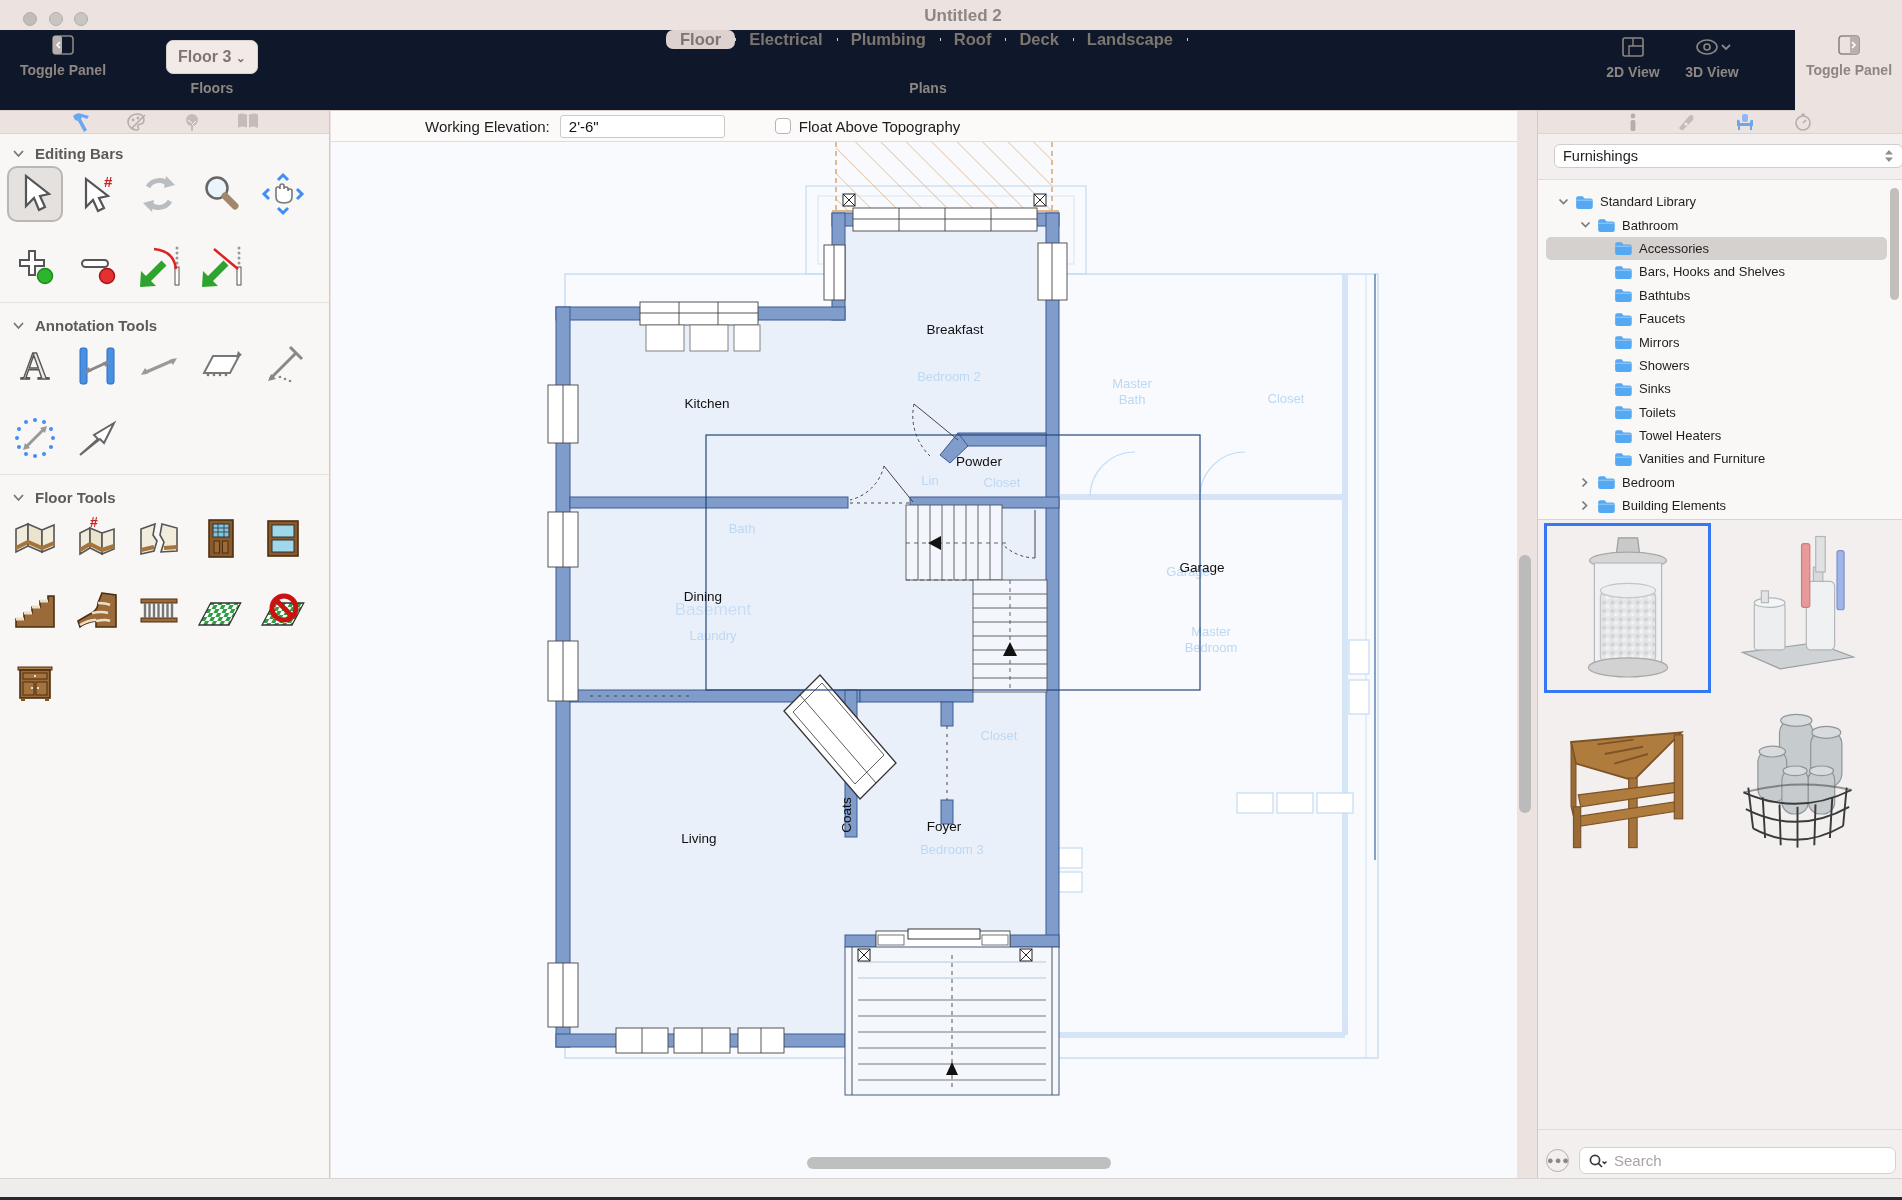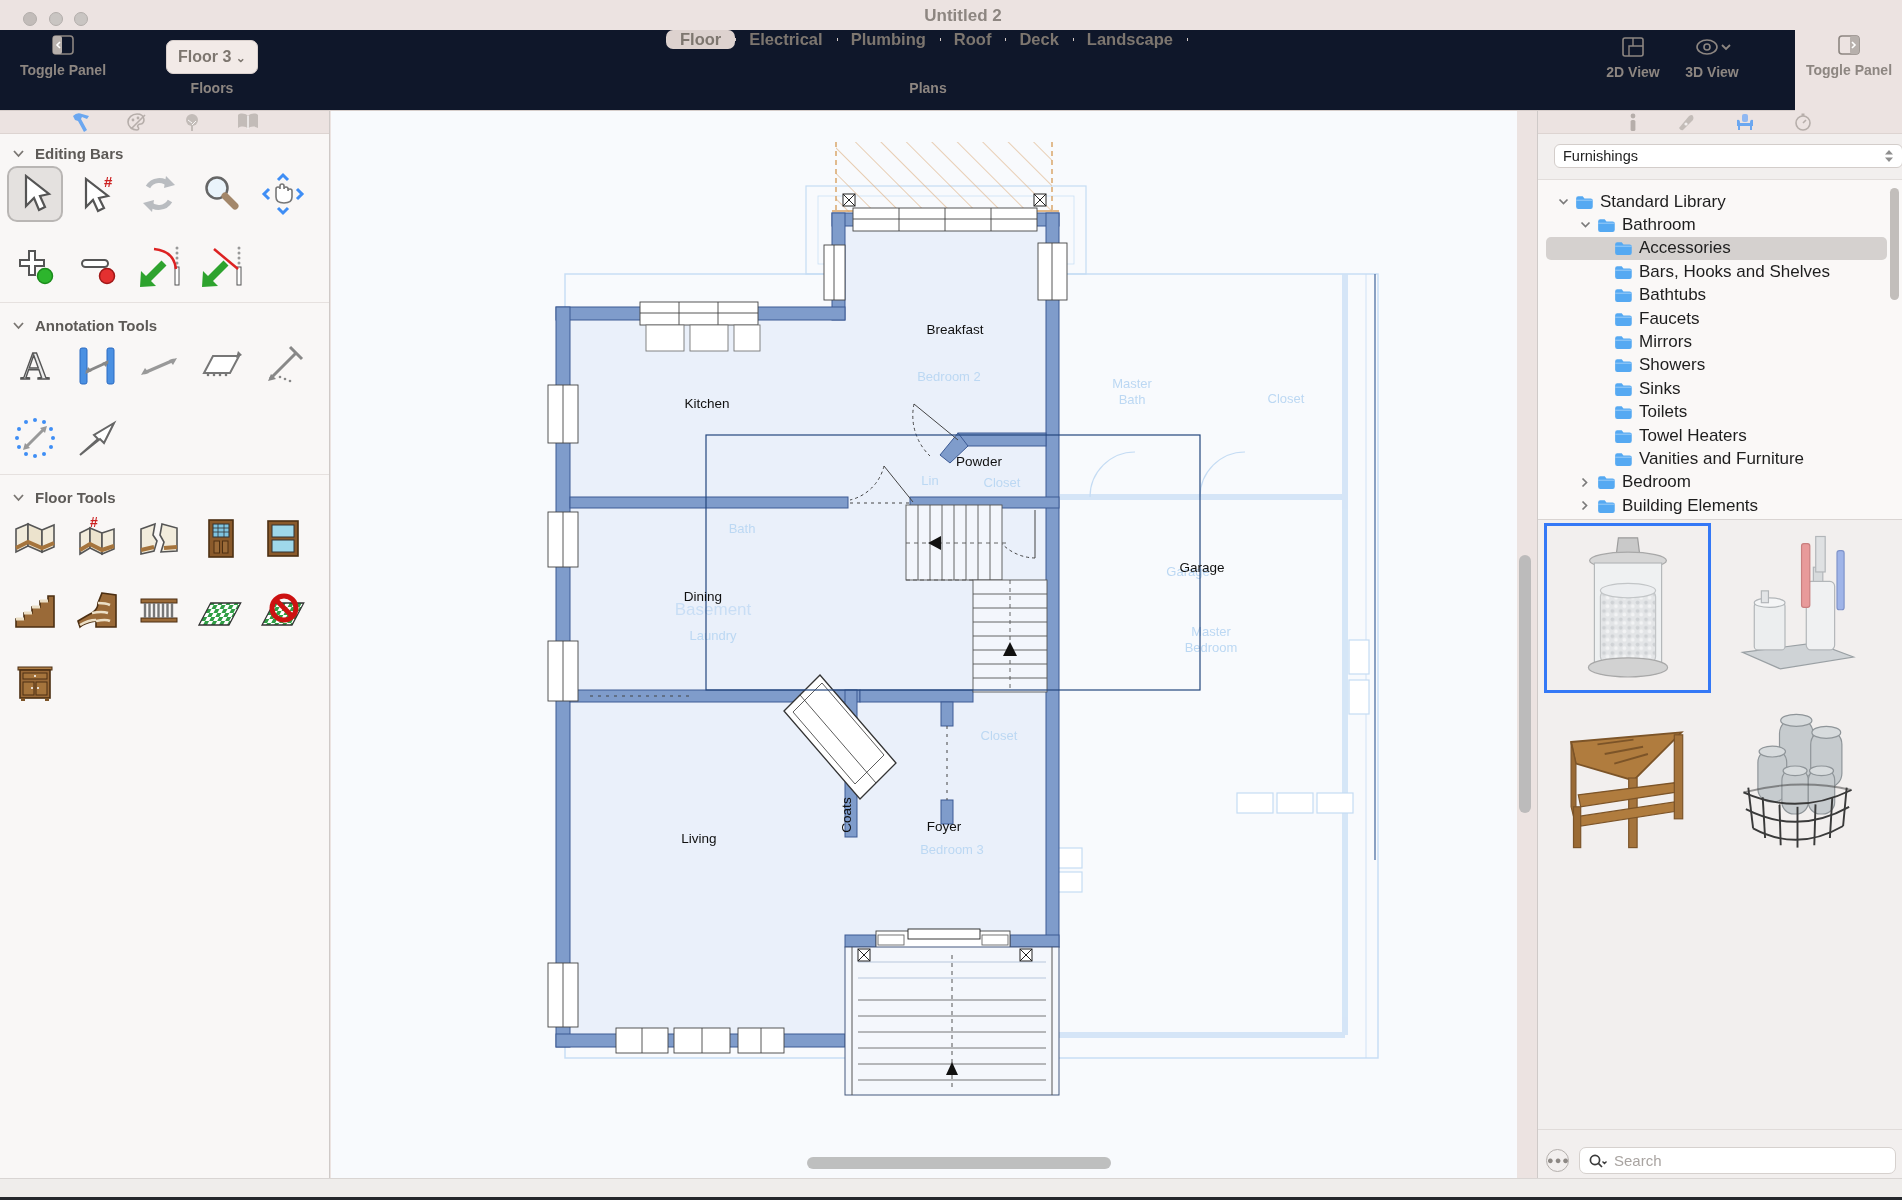--- a/index.html
+++ b/index.html
@@ -43,21 +43,21 @@
   .plan-svg { position:absolute; left:0; top:31px; }
   .hscroll { position:absolute; left:476px; top:1046px; width:304px; height:12px; background:#b4b4b4; border-radius:6px; opacity:.85; }
   .vscroll { position:absolute; left:1188px; top:444px; width:12px; height:258px; background:#b4b4b4; border-radius:6px; opacity:.85; }
 
   
   .right-panel { position:absolute; left:1537px; top:111px; width:365px; height:1067px; background:#f2efee; border-left:1px solid #cfcac8; }
   .rp-tabs { position:absolute; left:0; top:0; width:100%; height:23px; display:flex; justify-content:center; gap:38px; align-items:center; background:#ece3e1; border-bottom:1px solid #ddd4d1; }
   .rp-select { position:absolute; left:16px; top:33px; width:349px; height:24px; background:#fff; border:1px solid #d3cdca; border-radius:6px; font-size:14.5px; color:#222; display:flex; align-items:center; padding:0 8px; }
   .rp-select .grow { flex:1; }
   .tree { position:absolute; left:0; top:68px; width:365px; height:341px; background:#faf8f7; border-top:1px solid #e2dddb; border-bottom:1px solid #d9d4d2; overflow:hidden; }
-  .trow { height:23.4px; display:flex; align-items:center; font-size:17px; color:#1e1e1e; position:relative; }
+  .trow { height:23.4px; display:flex; align-items:center; font-size:13px; color:#1e1e1e; position:relative; }
   .trow .lbl { margin-left:7px; white-space:nowrap; }
   .trow.sel::before { content:""; position:absolute; left:8px; right:16px; top:0; bottom:0; background:#d5d1cf; border-radius:5px; z-index:0; }
   .trow > * { position:relative; z-index:1; }
   .tchev { width:14px; display:flex; justify-content:center; }
   .tree-thumb { position:absolute; left:352px; top:8px; width:9px; height:112px; background:#c2bebb; border-radius:5px; }
   .cell { position:absolute; width:167px; height:170px; display:flex; align-items:center; justify-content:center; }
   .cell.sel { border:3px solid #3478f6; }
   .search-row { position:absolute; left:0; top:1018px; width:100%; height:49px; border-top:1px solid #e0dbd9; }
   .ell-btn { position:absolute; left:8px; top:19px; width:23px; height:23px; border:1.5px solid #b5b0ad; border-radius:50%; color:#8d8884; font-size:11px; text-align:center; line-height:20px; letter-spacing:1px; background:transparent; }
   .search-field { position:absolute; left:41px; top:17px; width:317px; height:27px; background:#fff; border:1px solid #d6d1ce; border-radius:7px; display:flex; align-items:center; padding:0 8px; gap:6px; }
@@ -423,20 +423,26 @@
               <circle cx="26" cy="29" r="1" fill="#fff"></circle>
               <rect x="9" y="39" width="4" height="3" fill="#7c5428"></rect>
               <rect x="33" y="39" width="4" height="3" fill="#7c5428"></rect>
             </svg>
         </div>
       </div>
     </div>
   </div>
 
   <div class="canvas">
+    <div class="elev-bar">
+      <span class="elev-lbl">Working Elevation:</span>
+      <input class="elev-field" value="2'-6&quot;" style="">
+      <span class="cb"></span>
+      <span class="cb-lbl">Float Above Topography</span>
+    </div>
 
     <svg class="plan-svg" width="1186" height="1011" viewBox="331 142 1186 1011">
       <defs>
         <pattern id="hatchP" width="18" height="18" patternUnits="userSpaceOnUse" patternTransform="rotate(-45)">
           <line x1="0" y1="0" x2="0" y2="18" stroke="#ddb083" stroke-width="1.2"></line>
         </pattern>
       </defs>
 
       <g stroke="#c5dcf4" fill="none">
         <rect x="565" y="274" width="813" height="784" stroke-width="1.4"></rect>

